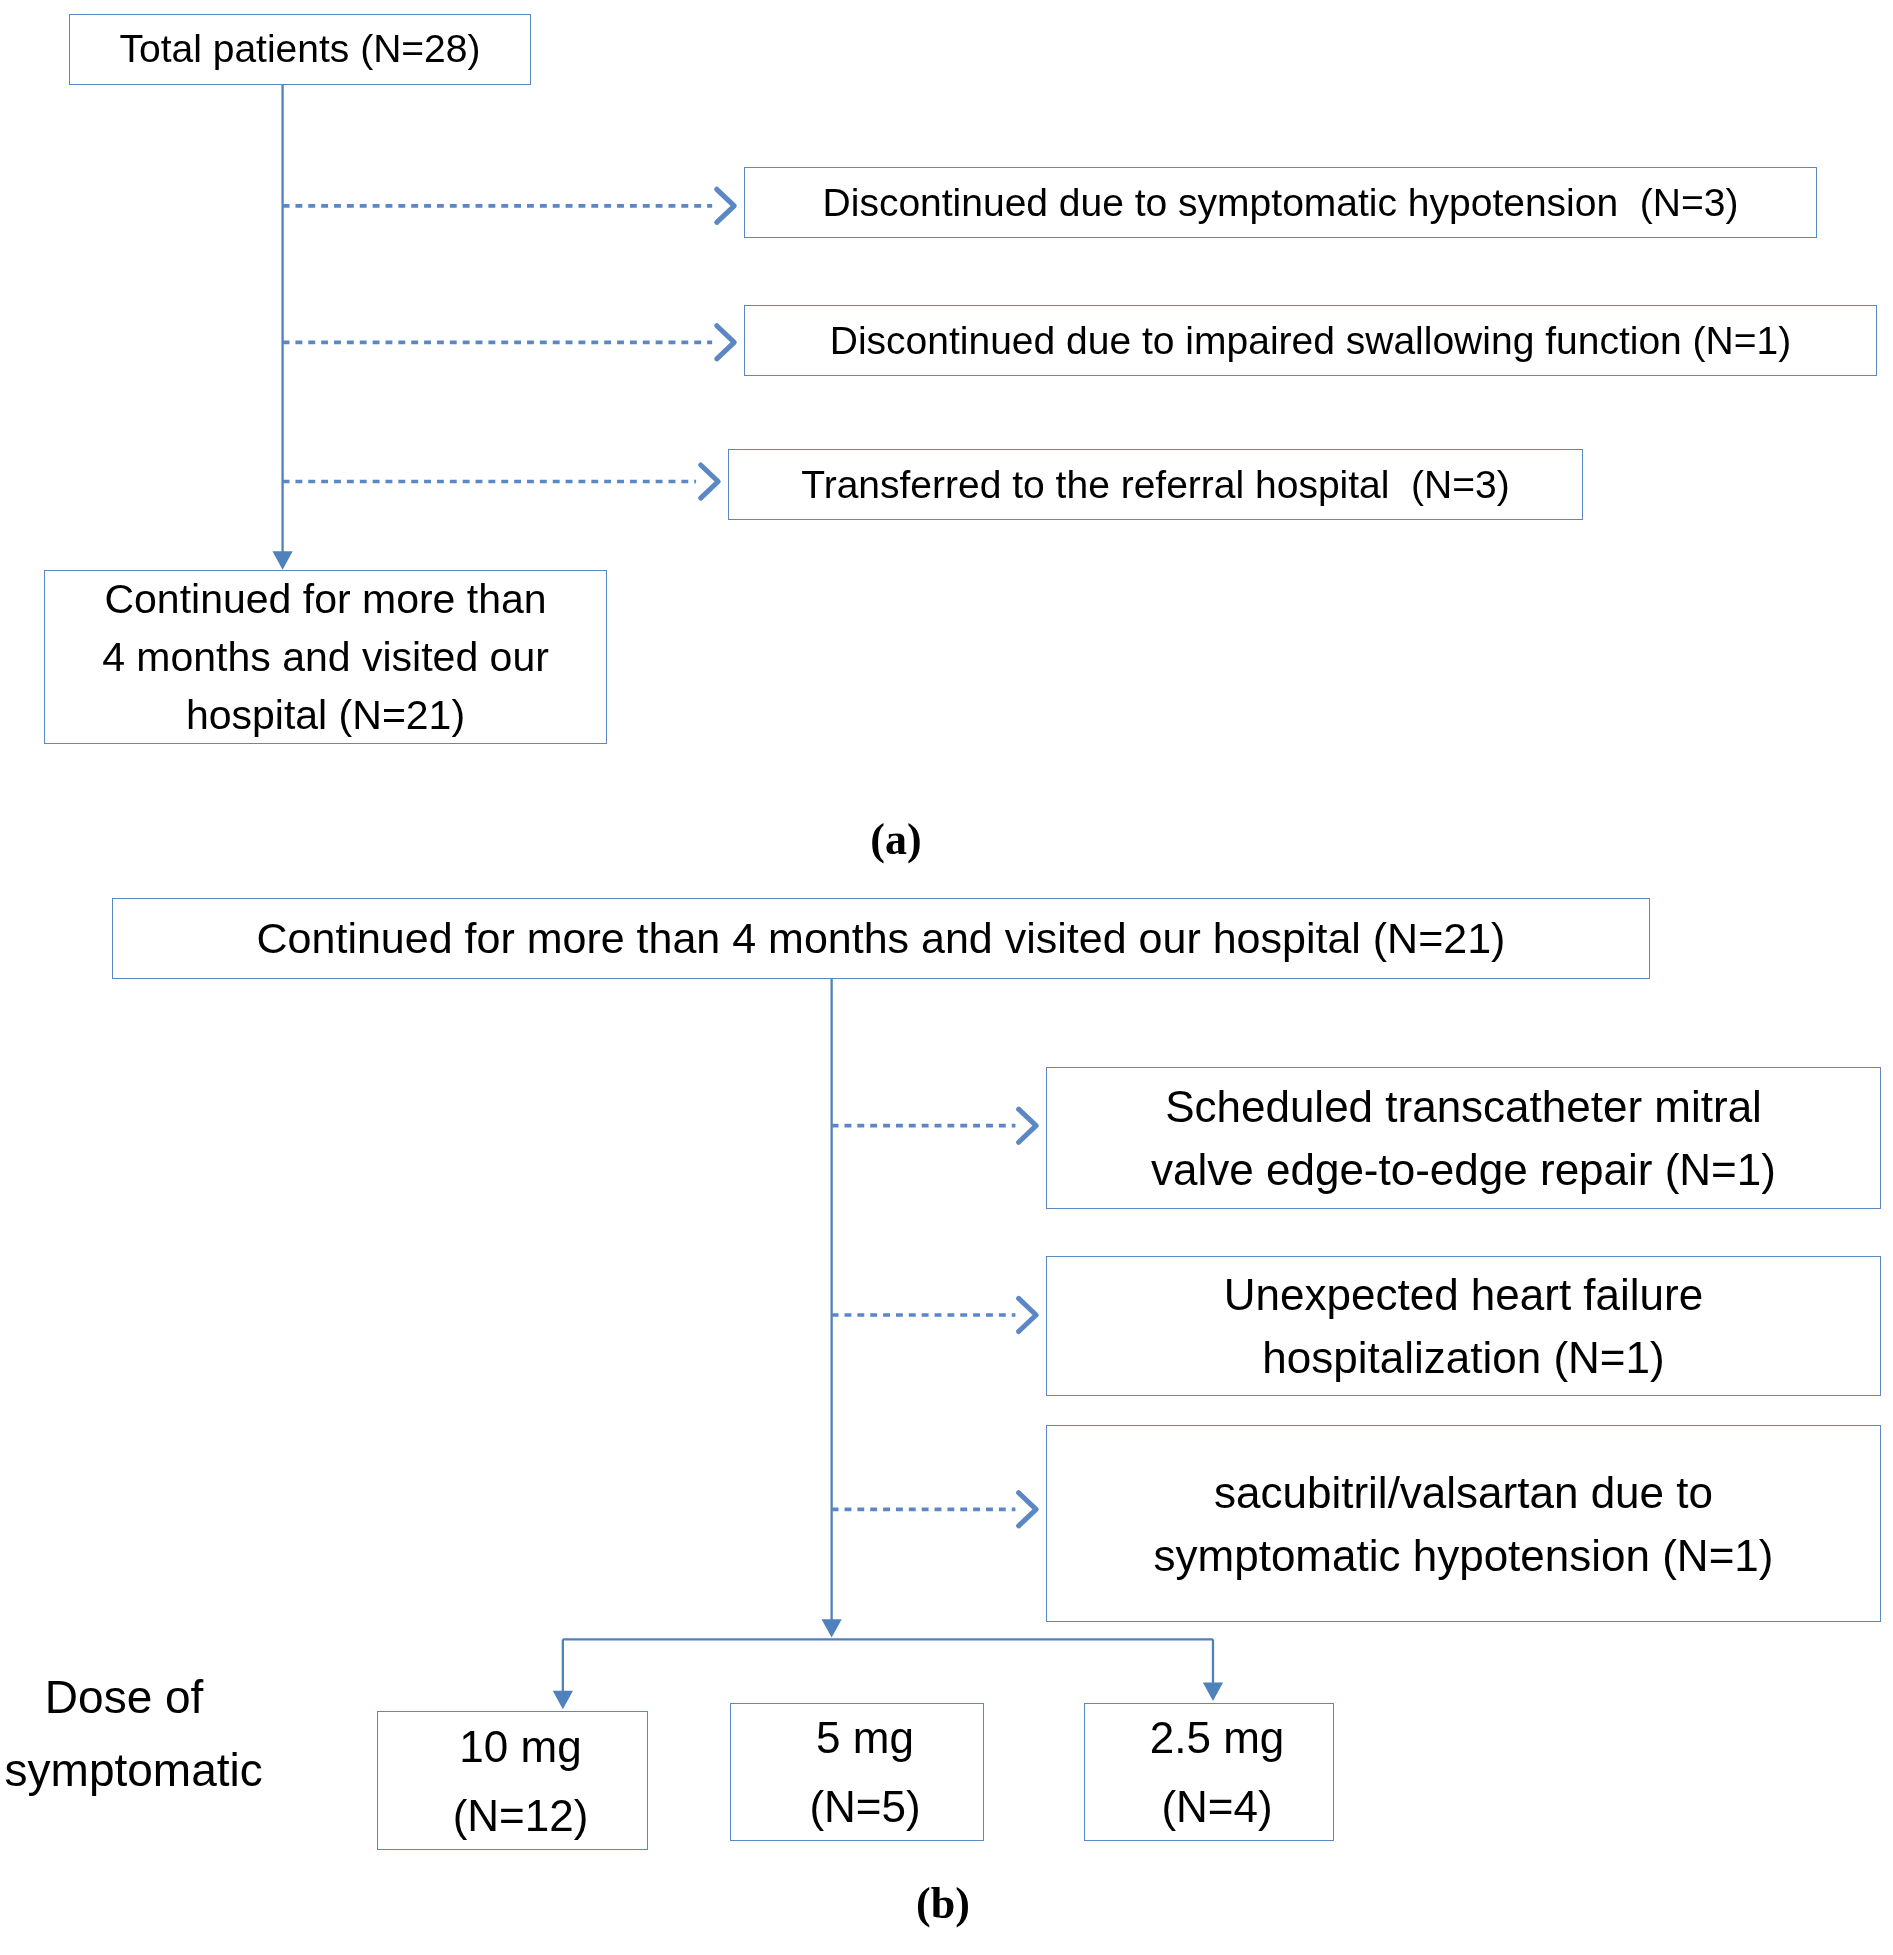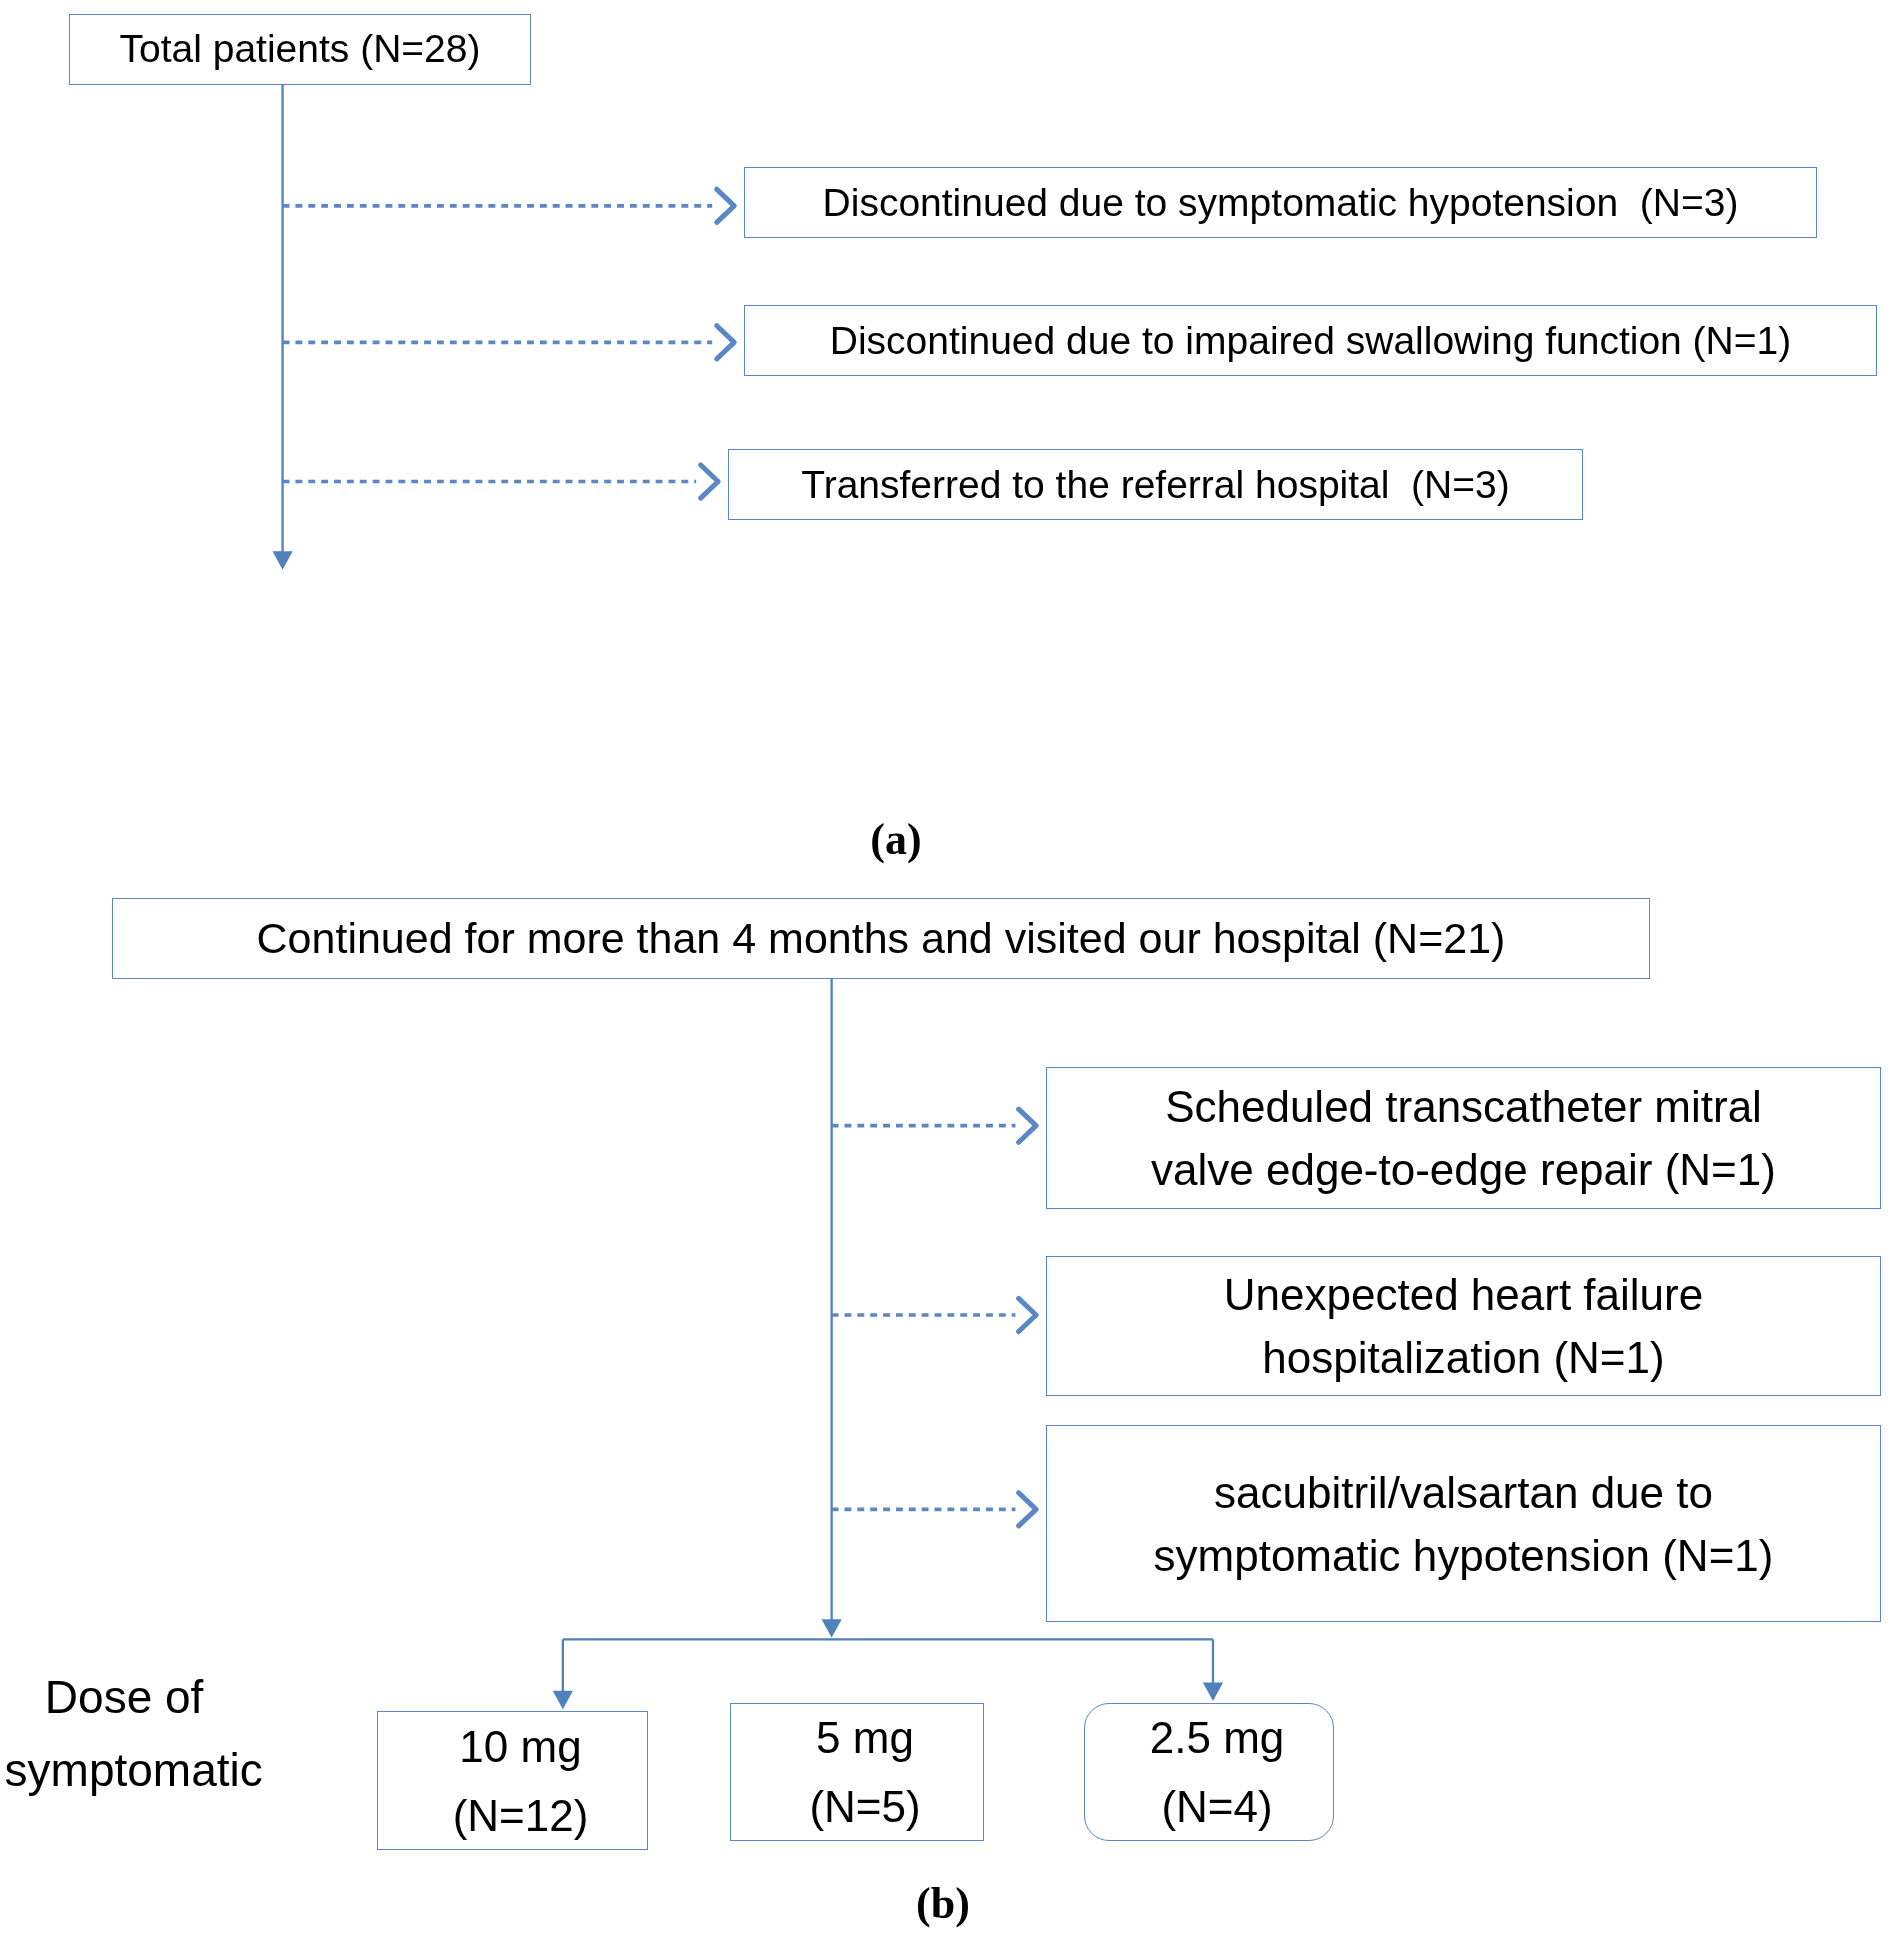--- a/index.html
+++ b/index.html
@@ -86,20 +86,25 @@
   </div>
 
   <div class="box fz84" style="left:744px; top:305px; width:1133px; height:71px;">
     <div class="t-pre">Discontinued due to impaired swallowing function (N=1)</div>
   </div>
 
   <div class="box fz84" style="left:728px; top:449px; width:855px; height:71px;">
     <div class="t-pre">Transferred to the referral hospital  (N=3)</div>
   </div>
 
+  <div class="box fz90" style="left:44px; top:570px; width:563px; height:174px;">
+    <div>Continued for more than</div>
+    <div>4 months and visited our</div>
+    <div>hospital (N=21)</div>
+  </div>
 
   <div class="panel-label" style="left:804px; top:814px;">(a)</div>
 
   <div class="box fz94" style="left:112px; top:898px; width:1538px; height:81px;">
     <div class="t-pre">Continued for more than 4 months and visited our hospital (N=21)</div>
   </div>
 
   <div class="box fz96" style="left:1046px; top:1067px; width:835px; height:142px;">
     <div>Scheduled transcatheter mitral</div>
     <div>valve edge-to-edge repair (N=1)</div>
@@ -123,21 +128,21 @@
   <div class="box fz96d" style="left:377px; top:1711px; width:271px; height:139px;">
     <div>10 mg</div>
     <div>(N=12)</div>
   </div>
 
   <div class="box fz96d" style="left:730px; top:1703px; width:254px; height:138px;">
     <div>5 mg</div>
     <div>(N=5)</div>
   </div>
 
-  <div class="box fz96d" style="left:1084px; top:1703px; width:250px; height:138px;border-radius:25px;">
+  <div class="box fz96d" style="left:1084px; top:1703px; width:250px; height:138px;">
     <div>2.5 mg</div>
     <div>(N=4)</div>
   </div>
 
   <div class="panel-label" style="left:851px; top:1878px;">(b)</div>
 
 </div>
 
 
 </body></html>

